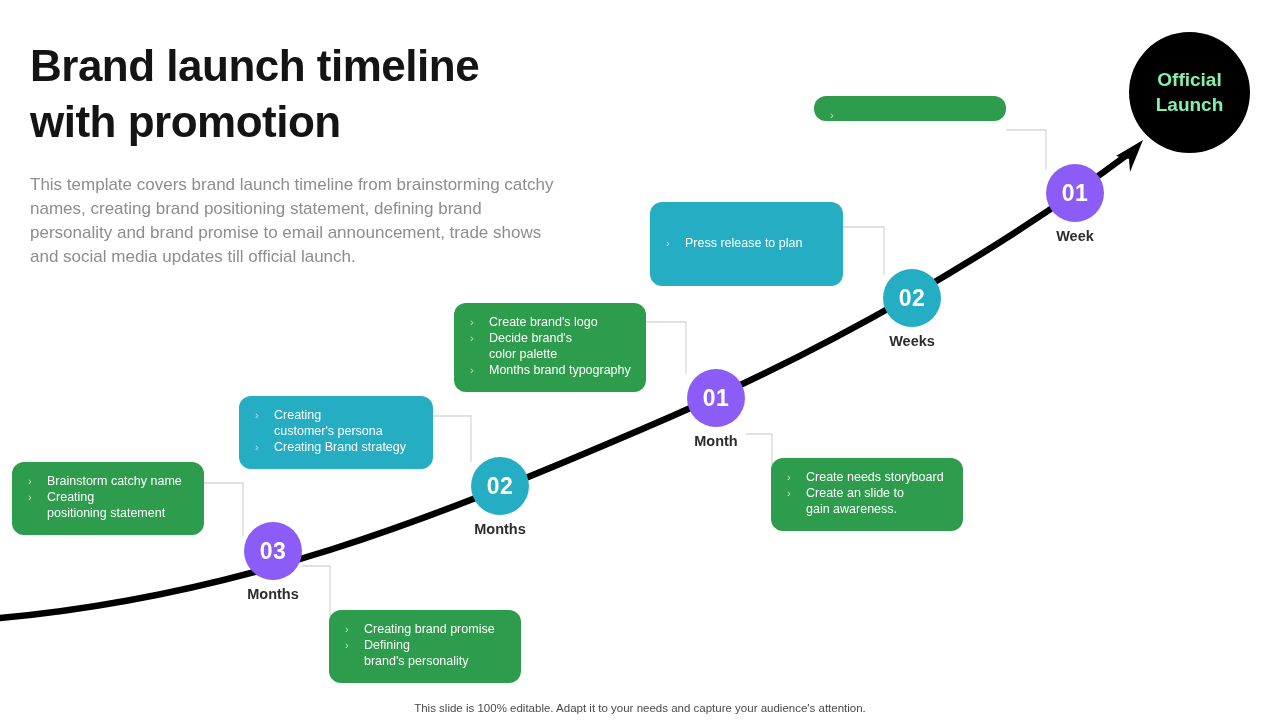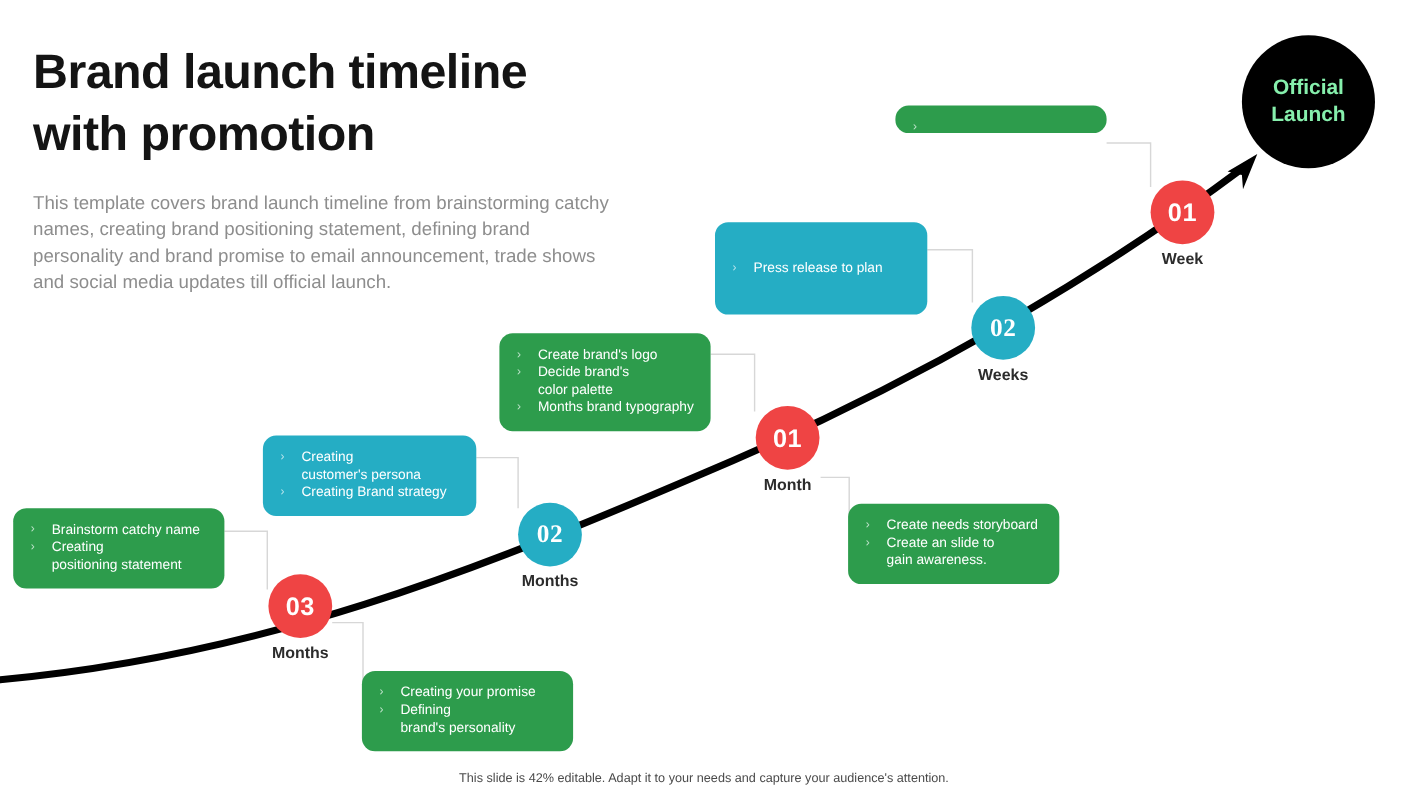--- a/index.html
+++ b/index.html
@@ -104,22 +104,22 @@
     height: 58px;
     border-radius: 50%;
     display: flex;
     align-items: center;
     justify-content: center;
     font-size: 23px;
     font-weight: 700;
     color: #ffffff;
     letter-spacing: 0.5px;
   }
-  .node .bubble.green { background: #ef4444; }
-  .node .bubble.teal  { background: #25adc4; font-family: Liberation Serif, serif; }
+  .node .bubble.green { background: #8b5cf6; }
+  .node .bubble.teal  { background: #25adc4; }
   .node .unit {
     margin-top: 6px;
     font-size: 14.5px;
     font-weight: 700;
     color: #2c2c2c;
     white-space: nowrap;
   }
 
   
   .launch-circle {
@@ -190,21 +190,21 @@
   <div class="card green" style="left:12px; top:462px; width:192px;">
     <ul class="bullets">
       <li><span class="chev">›</span><span>Brainstorm catchy name</span></li>
       <li><span class="chev">›</span><span>Creating
 positioning statement</span></li>
     </ul>
   </div>
 
   <div class="card green" style="left:329px; top:610px; width:192px;">
     <ul class="bullets">
-      <li><span class="chev">›</span><span>Creating your promise</span></li>
+      <li><span class="chev">›</span><span>Creating brand promise</span></li>
       <li><span class="chev">›</span><span>Defining
 brand's personality</span></li>
     </ul>
   </div>
 
   <div class="card teal" style="left:239px; top:396px; width:194px;">
     <ul class="bullets">
       <li><span class="chev">›</span><span>Creating
 customer's persona</span></li>
       <li><span class="chev">›</span><span>Creating Brand strategy</span></li>
@@ -263,15 +263,15 @@
   <div class="node" style="left:1046px; top:164px;">
     <div class="bubble green">01</div>
     <div class="unit">Week</div>
   </div>
 
   <div class="launch-circle">
     <span style="white-space:pre-line;">Official
 Launch</span>
   </div>
 
-  <div class="footer-note">This slide is 42% editable. Adapt it to your needs and capture your audience's attention.</div>
+  <div class="footer-note">This slide is 100% editable. Adapt it to your needs and capture your audience's attention.</div>
 
 </div>
 
 </body></html>

